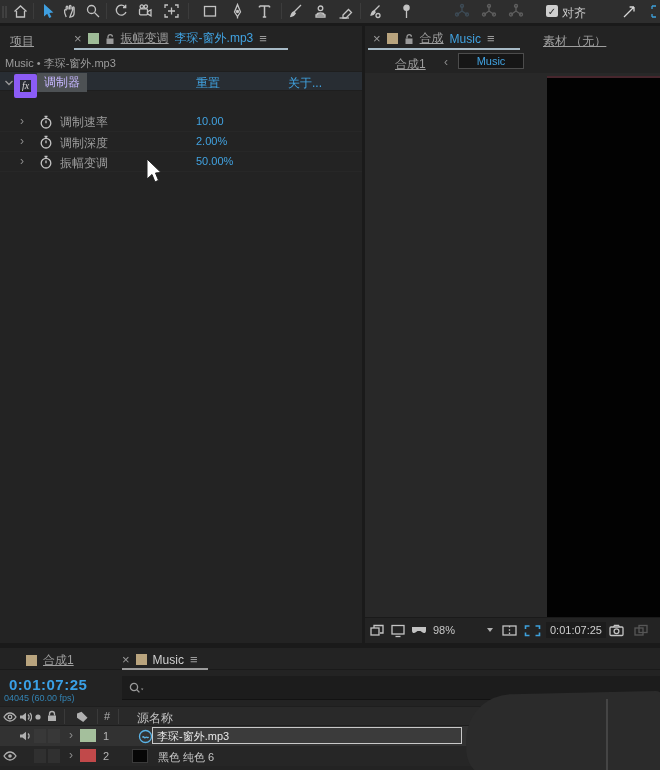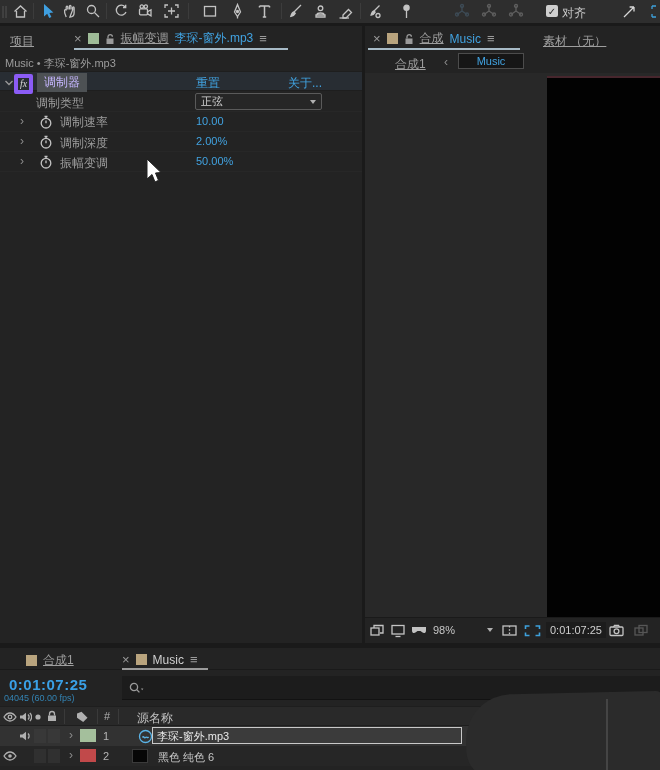--- a/index.html
+++ b/index.html
@@ -29,21 +29,21 @@
   .tabname-blue { color:#41a2e0; }
   .tabrow-item { display:flex; align-items:center; gap:6px; }
   .underline { position:absolute; height:2px; background:#a7bac6; }
   .swatch { width:11px; height:11px; }
   .closex { color:#9a9a9a; font-size:13px; line-height:11px; }
   .menu-ic { color:#9a9a9a; font-size:13px; }
 
   
   .fx-header { position:absolute; left:0; top:45px; width:362px; height:20px; background:#282d33;
                border-top:1px solid #1e1e1e; border-bottom:1px solid #1e1e1e; }
-  .fx-badge { position:absolute; left:14px; top:2px; border:4px solid #8b5cf6; border-radius:2px;
+  .fx-badge { position:absolute; left:14px; top:2px; border:6px solid #8b5cf6; border-radius:2px;
               color:#d6d6d6; font-style:italic; font-size:10px; padding:0 2px; line-height:12px;
               font-family:"Liberation Serif","DejaVu Serif",serif; }
   .fx-namebox { position:absolute; left:37px; top:1px; background:#4d5154; color:#c4b5fd;
                 padding:1px 7px; font-size:12px; }
   .blue-link { color:#41a2e0; }
   .fxrow { position:absolute; left:0; width:362px; height:20px; border-bottom:1px solid #272727; }
   .fxlabel { color:#9c9c9c; }
   .fxvalue { position:absolute; left:196px; top:3px; color:#41a2e0; font-size:11px; }
   .twirl { position:absolute; left:20px; top:2px; color:#8a8a8a; font-size:12px; }
   .dropdown { position:absolute; left:195px; top:1px; width:127px; height:17px; background:#262626;
@@ -253,27 +253,20 @@
     <div class="fx-header">
       <svg class="ic" width="10" height="8" style="position:absolute;left:4px;top:7px">
           <path d="m1.5 2 3.5 3.5L8.5 2" stroke="#9a9a9a"></path>
         </svg>
       <span class="fx-badge">fx</span>
       <span class="fx-namebox">调制器</span>
       <span class="abs blue-link" style="left:196px; top:3px; font-weight:normal">重置</span>
       <span class="abs blue-link" style="left:288px; top:3px">关于...</span>
     </div>
 
-    <div class="fxrow" style="top:66px">
-      <span class="abs fxlabel" style="left:36px; top:3px">调制类型</span>
-      <div class="dropdown">
-        <span>正弦</span>
-        <span class="tri-down"></span>
-      </div>
-    </div>
     <div class="fxrow" style="top:86px">
       <span class="twirl">›</span>
       <svg class="ic" width="14" height="15" style="position:absolute;left:39px;top:3px">
           <circle cx="7" cy="8.2" r="4.8"></circle>
           <path d="M7 8.2V5.4M5.5 1.5h3M7 1.5v1.8"></path>
         </svg>
       <span class="abs fxlabel" style="left:60px; top:2px">调制速率</span>
       <span class="fxvalue">10.00</span>
     </div>
     <div class="fxrow" style="top:106px">

